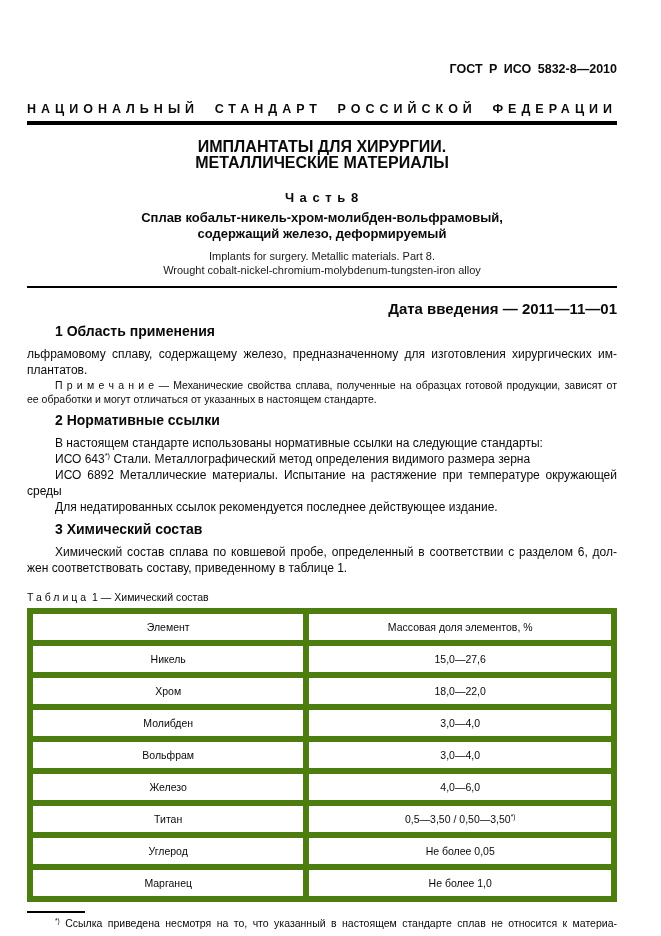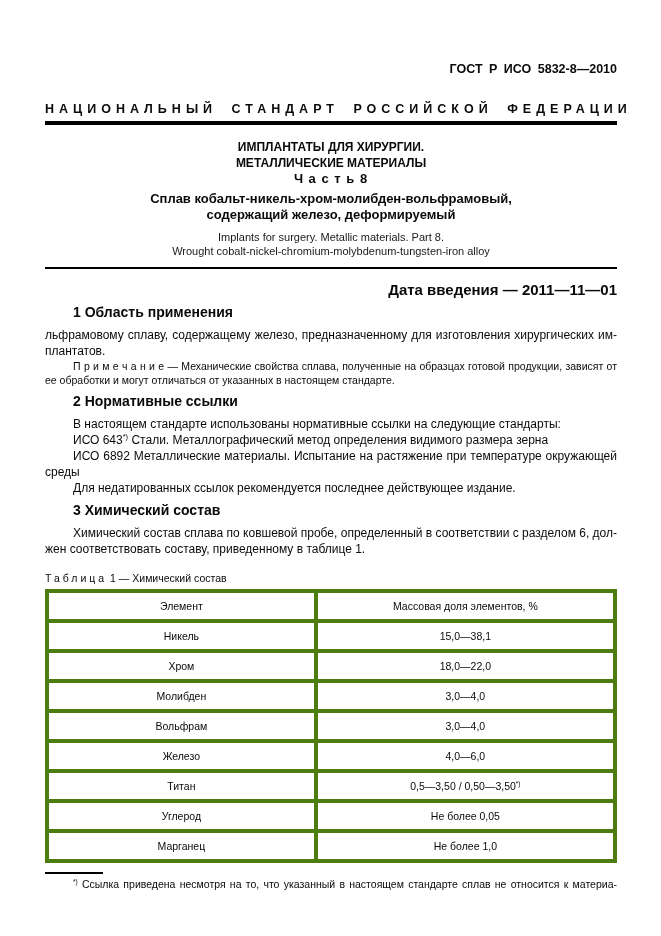--- a/index.html
+++ b/index.html
@@ -2,53 +2,53 @@
 <html><head>
 <meta charset="utf-8">
 <style>
   html,body { margin:0; padding:0; background:#9c9c9c; }
   .page {
     position:relative; width:661px; height:936px; margin:0 auto;
     background:#ffffff; color:#0a0a0a;
     font-family:"Liberation Sans", sans-serif;
     overflow:hidden; box-sizing:border-box;
   }
-  .content { padding:62px 44px 0 45px; }
+  .content { padding:62px 44px 0 27px; }
 
   .doc-code { text-align:right; font-weight:bold; font-size:12.5px; word-spacing:3px; }
 
   .banner {
     margin-top:26px; font-weight:bold; font-size:12.5px;
     letter-spacing:5px; word-spacing:6px; white-space:nowrap;
     text-align:justify; text-align-last:justify;
   }
   .rule-thick { height:4px; background:#000; margin-top:5px; }
 
-  .ru-title { margin-top:14px; text-align:center; font-weight:bold; font-size:12px; line-height:16px; }
-  .part { margin-top:0; text-align:center; font-weight:bold; font-size:13px; letter-spacing:1px; }
+  .ru-title { margin-top:14px; text-align:center; font-weight:bold; font-size:16px; line-height:16px; }
+  .part { margin-top:19px; text-align:center; font-weight:bold; font-size:13px; letter-spacing:1px; }
   .subtitle { margin-top:5px; text-align:center; font-weight:bold; font-size:13px; line-height:16px; }
   .en-title { margin-top:7px; text-align:center; font-size:11px; line-height:14px; color:#1a1a1a; }
   .rule-med { height:2px; background:#000; margin-top:9px; }
 
   .date { margin-top:12px; text-align:right; font-weight:bold; font-size:15px; }
 
   .sec-heading { margin-top:6px; padding-left:28px; font-size:14px; font-weight:bold; }
   .par { margin-top:7px; font-size:12px; line-height:16px; }
   .tline { min-height:16px; }
   .tline.ind { text-indent:28px; }
   .tline.just { text-align:justify; text-align-last:justify; }
   .note { font-size:10.5px; line-height:14px; }
   .note .tline { min-height:14px; }
 
   .table-caption { margin-top:15px; font-size:10.5px; }
   .cap-label { letter-spacing:3px;text-align:center; }
 
   table.chem { width:100%; border-collapse:collapse; margin-top:5px; border:2px solid #000; table-layout:fixed; }
   table.chem th, table.chem td {
-    border:4px solid #4d7c0f; text-align:center; vertical-align:middle;
+    border:6px solid #4d7c0f; text-align:center; vertical-align:middle;
     font-size:10.5px; font-weight:normal; height:26px; padding:0 4px;
   }
   table.chem th { border-bottom:3px solid #000; }
   table.chem .col1 { width:47.2%; }
   table.chem .col2 { width:52.8%; }
 
   .footnote { margin-top:9px; font-size:10.5px; line-height:14px; }
   .fn-rule { width:58px; height:1.5px; background:#000; margin-bottom:3px; }
   .footnote .tline { min-height:14px; }
 
@@ -119,21 +119,21 @@
     <table class="chem">
       <thead>
         <tr>
           <th class="col1">Элемент</th>
           <th class="col2">Массовая доля элементов, %</th>
         </tr>
       </thead>
       <tbody>
           <tr>
             <td class="col1">Никель</td>
-            <td class="col2">15,0—38,1</td>
+            <td class="col2">15,0—27,6</td>
           </tr>
           <tr>
             <td class="col1">Хром</td>
             <td class="col2">18,0—22,0</td>
           </tr>
           <tr>
             <td class="col1">Молибден</td>
             <td class="col2">3,0—4,0</td>
           </tr>
           <tr>

